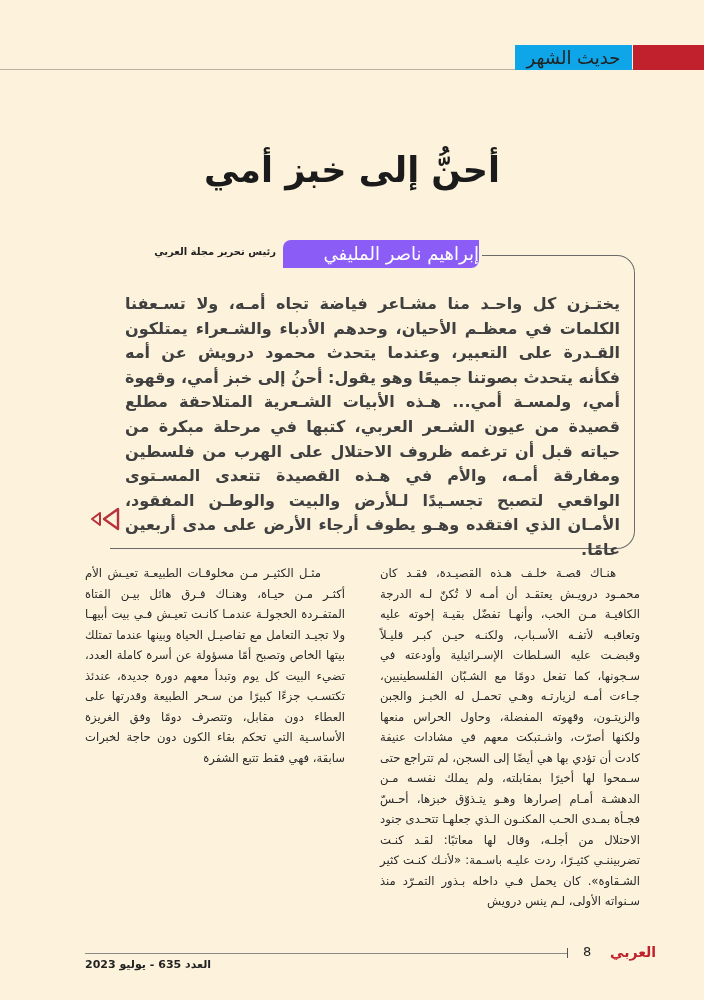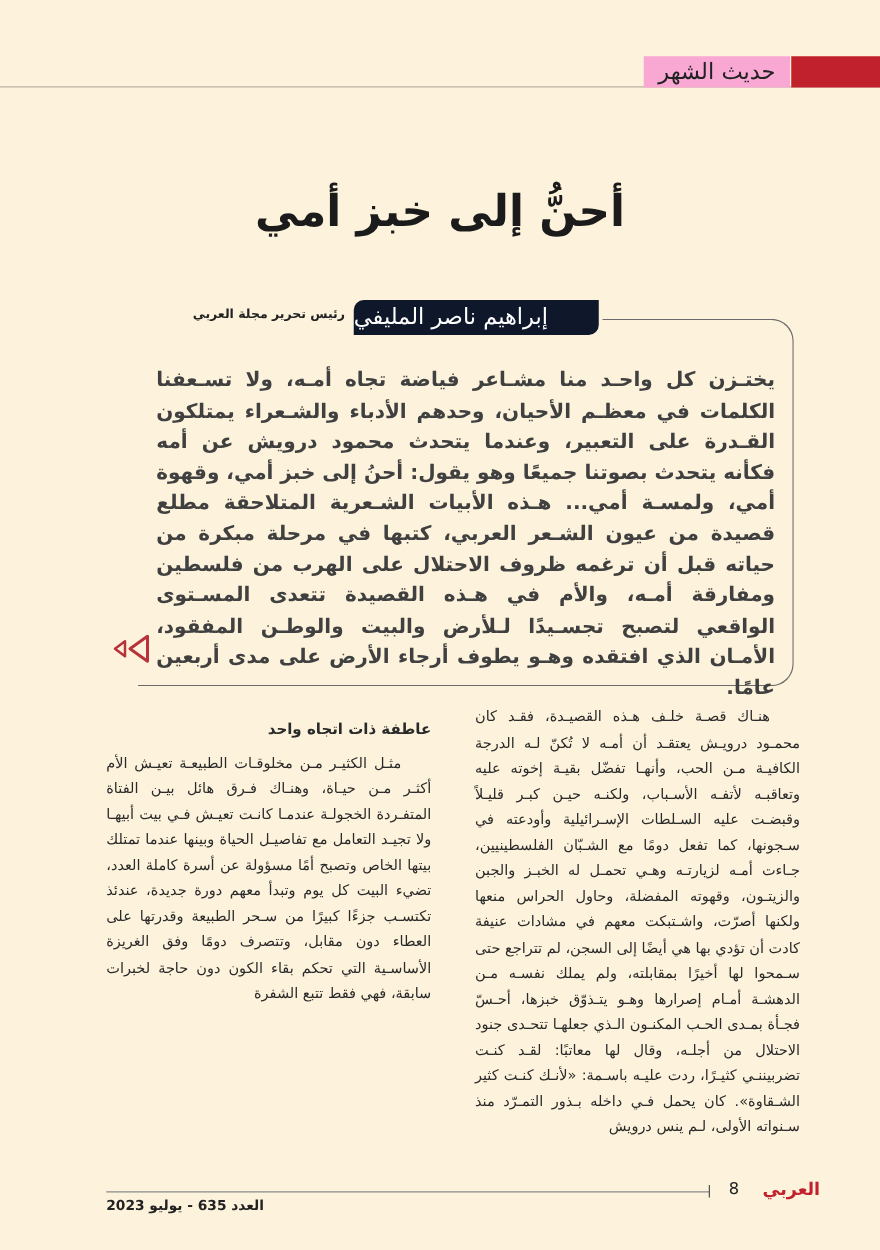--- a/index.html
+++ b/index.html
@@ -1,25 +1,25 @@
 <!DOCTYPE html>
 <html><head>
 <meta charset="utf-8">
 <style>
   html, body { margin:0; padding:0; }
   body { width:704px; height:1000px; background:#fdf3dc; position:relative; overflow:hidden;
          font-family:"DejaVu Sans", sans-serif; color:#222; }
   .rule-top { position:absolute; left:0; top:69px; width:704px; height:1px; background:#b9b0a0; }
-  .section-tab { position:absolute; left:515px; top:45px; width:117px; height:25px; background:#f9a8d4;
+  .section-tab { position:absolute; left:515px; top:45px; width:117px; height:25px; background:#0ea5e9;
                  direction:rtl; text-align:center; font-size:18px; line-height:25px; color:#222; }
   .section-red { position:absolute; left:633px; top:45px; width:71px; height:25px; background:#c0212c; }
   .title { position:absolute; left:0; width:704px; top:150px; text-align:center; direction:rtl;
            font-size:35px; font-weight:bold; color:#1b1b1b; }
-  .author-pill { position:absolute; left:283px; top:240px; width:196px; height:28px; background:#0f172a;
-                 border-radius:8px 0 8px 0; color:#fff; direction:rtl; text-align:left;
+  .author-pill { position:absolute; left:283px; top:240px; width:196px; height:28px; background:#8b5cf6;
+                 border-radius:8px 0 8px 0; color:#fff; direction:rtl; text-align:right;
                  font-size:18px; line-height:28px; }
   .author-role { position:absolute; left:128px; top:246px; width:148px; direction:rtl; 
                  font-size:10px; font-weight:bold; color:#222; }
   .frame { position:absolute; left:110px; top:255px; width:524px; height:292px;
            border-top:1px solid #6b6b6b; border-right:1px solid #6b6b6b; border-bottom:1px solid #6b6b6b;
            border-radius:0 18px 18px 0; }
   .frame-mask { position:absolute; left:100px; top:250px; width:382px; height:12px; background:#fdf3dc; }
   .lead { position:absolute; left:125px; top:292px; width:495px; direction:rtl; text-align:justify;
           font-size:16px; font-weight:bold; line-height:24.6px; color:#404040; }
   .arrows { position:absolute; left:88px; top:506px; }
@@ -58,21 +58,20 @@
     <polygon points="12,7 4,13 12,19" fill="none" stroke="#b8323a" stroke-width="2" stroke-linejoin="round"></polygon>
     <polygon points="30,3 16,13 30,23" fill="none" stroke="#b8323a" stroke-width="2.4" stroke-linejoin="round"></polygon>
   </svg>
 </div>
 
 <div class="col col-right">
   <p class="indent">هنـاك قصـة خلـف هـذه القصيـدة، فقـد كان محمـود درويـش يعتقـد أن أمـه لا تُكنّ لـه الدرجة الكافيـة مـن الحب، وأنهـا تفضّل بقيـة إخوته عليه وتعاقبـه لأتفـه الأسـباب، ولكنـه حيـن كبـر قليـلاً وقبضـت عليه السـلطات الإسـرائيلية وأودعته في سـجونها، كما تفعل دومًا مع الشـبّان الفلسطينيين، جـاءت أمـه لزيارتـه وهـي تحمـل له الخبـز والجبن والزيتـون، وقهوته المفضلة، وحاول الحراس منعها ولكنها أصرّت، واشـتبكت معهم في مشادات عنيفة كادت أن تؤدي بها هي أيضًا إلى السجن، لم تتراجع حتى سـمحوا لها أخيرًا بمقابلته، ولم يملك نفسـه مـن الدهشـة أمـام إصرارها وهـو يتـذوّق خبزها، أحـسّ فجـأة بمـدى الحـب المكنـون الـذي جعلهـا تتحـدى جنود الاحتلال من أجلـه، وقال لها معاتبًا: لقـد كنـت تضربيننـي كثيـرًا، ردت عليـه باسـمة: «لأنـك كنـت كثير الشـقاوة». كان يحمل فـي داخله بـذور التمـرّد منذ سـنواته الأولى، لـم ينس درويش</p>
 </div>
 
 <div class="col col-left">
-  <p class="subhead">عاطفة ذات اتجاه واحد</p>
   <p class="indent">مثـل الكثيـر مـن مخلوقـات الطبيعـة تعيـش الأم أكثـر مـن حيـاة، وهنـاك فـرق هائل بيـن الفتاة المتفـردة الخجولـة عندمـا كانـت تعيـش فـي بيت أبيهـا ولا تجيـد التعامل مع تفاصيـل الحياة وبينها عندما تمتلك بيتها الخاص وتصبح أمًا مسؤولة عن أسرة كاملة العدد، تضيء البيت كل يوم وتبدأ معهم دورة جديدة، عندئذ تكتسـب جزءًا كبيرًا من سـحر الطبيعة وقدرتها على العطاء دون مقابل، وتتصرف دومًا وفق الغريزة الأساسـية التي تحكم بقاء الكون دون حاجة لخبرات سابقة، فهي فقط تتبع الشفرة</p>
 </div>
 
 <div class="footer-rule"></div>
 <div class="footer-tick"></div>
 <div class="page-num">8</div>
 <div class="brand">العربي</div>
 <div class="issue">العدد 635 - يوليو 2023</div>
 
 </body></html>

